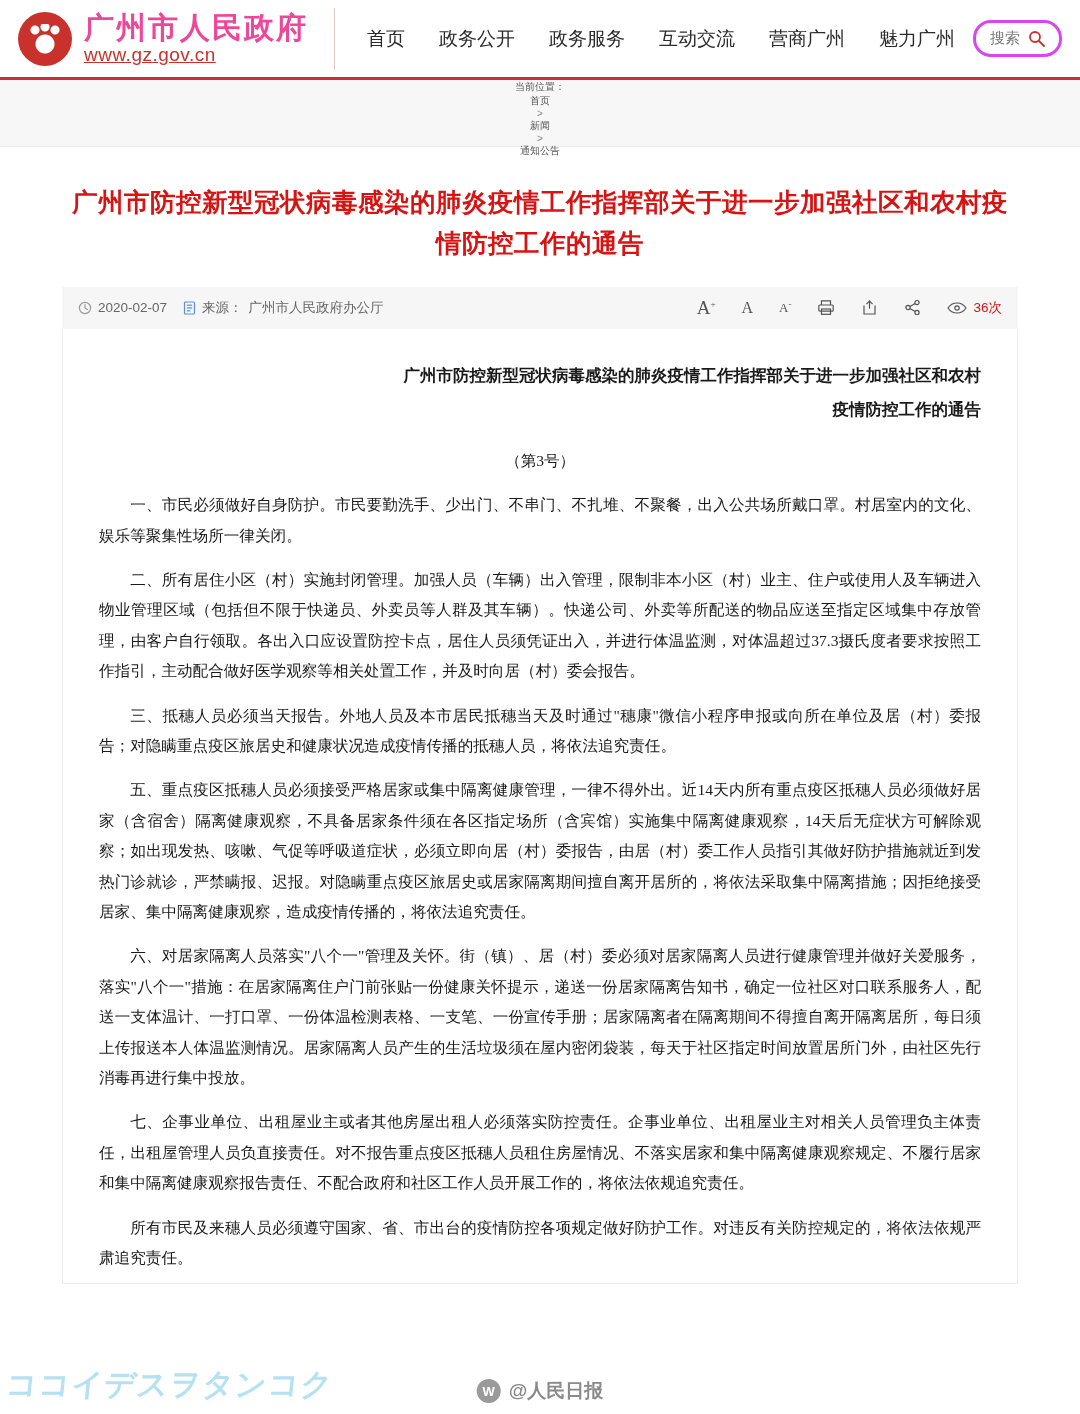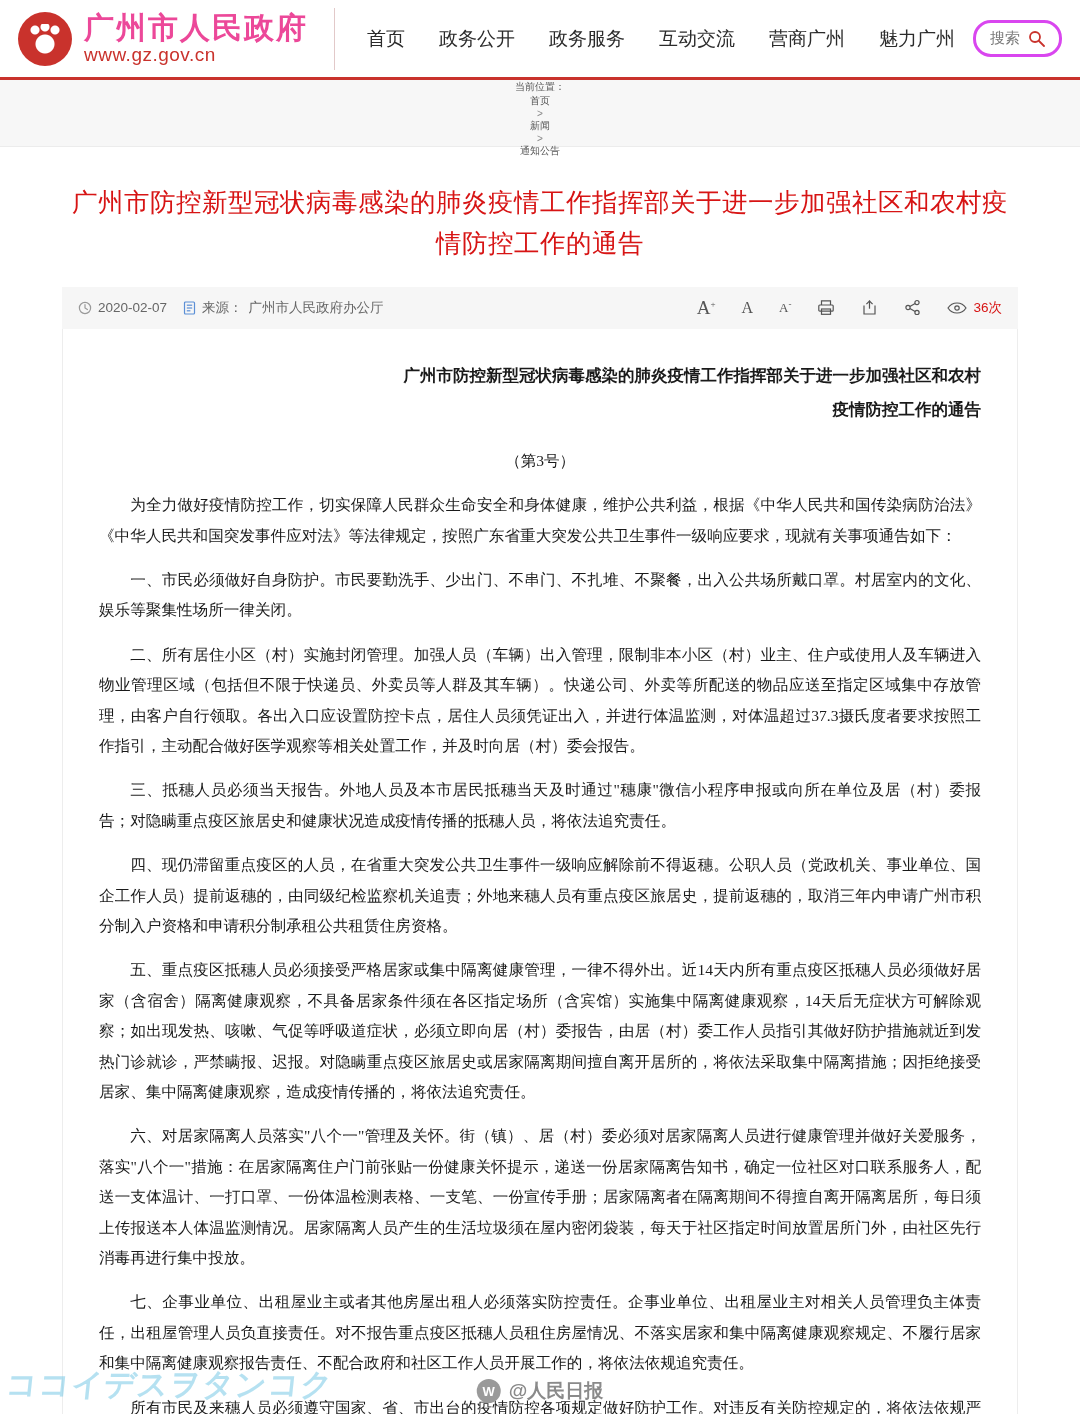--- a/index.html
+++ b/index.html
@@ -56,20 +56,21 @@
     color: #ec4899;
     letter-spacing: 2px;
     line-height: 1.1;
   }
   .logo-text-url {
     font-size: 19px;
     color: #c9322c;
     letter-spacing: 0.5px;
     line-height: 1.2;
     margin-top: 0;
+    text-decoration: underline;
   }
   .nav {
     display: flex;
     align-items: center;
     margin-left: 32px;
     gap: 34px;
     flex: 1;
   }
   .nav-item {
     font-size: 19px;
@@ -102,21 +103,21 @@
     color: #555;
     flex-direction: column;
   }
   .breadcrumb-bar .bc-sep { margin: 0 4px; color: #888; }
   .breadcrumb-bar a { color: #555; text-decoration: none; }
 
   
   .doc-title {
     color: #d71414;
     font-family: "Liberation Serif", "DejaVu Serif", serif;
-    font-weight: normal;
+    font-weight: bold;
     font-size: 25.5px;
     line-height: 1.6;
     text-align: center;
     padding: 36px 60px 22px 60px;
     letter-spacing: 0.5px;
   }
 
   
   .content-wrap { padding: 0 62px; }
   .meta-bar {
@@ -313,25 +314,23 @@
         <span class="views-count">36次</span>
       </span>
     </div>
   </div>
 
   <div class="article">
     <div class="art-title">广州市防控新型冠状病毒感染的肺炎疫情工作指挥部关于进一步加强社区和农村</div>
     <div class="art-title">疫情防控工作的通告</div>
     <div class="art-subtitle">（第3号）</div>
 
-    <p class="art-p">为全力做好疫情防控工作，切实保障人民群众生命安全和身体健康，维护公共利益，根据《中华人民共和国传染病防治法》《中华人民共和国突发事件应对法》等法律规定，按照广东省重大突发公共卫生事件一级响应要求，现就有关事项通告如下：</p>
     <p class="art-p">一、市民必须做好自身防护。市民要勤洗手、少出门、不串门、不扎堆、不聚餐，出入公共场所戴口罩。村居室内的文化、娱乐等聚集性场所一律关闭。</p>
     <p class="art-p">二、所有居住小区（村）实施封闭管理。加强人员（车辆）出入管理，限制非本小区（村）业主、住户或使用人及车辆进入物业管理区域（包括但不限于快递员、外卖员等人群及其车辆）。快递公司、外卖等所配送的物品应送至指定区域集中存放管理，由客户自行领取。各出入口应设置防控卡点，居住人员须凭证出入，并进行体温监测，对体温超过37.3摄氏度者要求按照工作指引，主动配合做好医学观察等相关处置工作，并及时向居（村）委会报告。</p>
     <p class="art-p">三、抵穗人员必须当天报告。外地人员及本市居民抵穗当天及时通过"穗康"微信小程序申报或向所在单位及居（村）委报告；对隐瞒重点疫区旅居史和健康状况造成疫情传播的抵穗人员，将依法追究责任。</p>
-    <p class="art-p">四、现仍滞留重点疫区的人员，在省重大突发公共卫生事件一级响应解除前不得返穗。公职人员（党政机关、事业单位、国企工作人员）提前返穗的，由同级纪检监察机关追责；外地来穗人员有重点疫区旅居史，提前返穗的，取消三年内申请广州市积分制入户资格和申请积分制承租公共租赁住房资格。</p>
     <p class="art-p">五、重点疫区抵穗人员必须接受严格居家或集中隔离健康管理，一律不得外出。近14天内所有重点疫区抵穗人员必须做好居家（含宿舍）隔离健康观察，不具备居家条件须在各区指定场所（含宾馆）实施集中隔离健康观察，14天后无症状方可解除观察；如出现发热、咳嗽、气促等呼吸道症状，必须立即向居（村）委报告，由居（村）委工作人员指引其做好防护措施就近到发热门诊就诊，严禁瞒报、迟报。对隐瞒重点疫区旅居史或居家隔离期间擅自离开居所的，将依法采取集中隔离措施；因拒绝接受居家、集中隔离健康观察，造成疫情传播的，将依法追究责任。</p>
     <p class="art-p">六、对居家隔离人员落实"八个一"管理及关怀。街（镇）、居（村）委必须对居家隔离人员进行健康管理并做好关爱服务，落实"八个一"措施：在居家隔离住户门前张贴一份健康关怀提示，递送一份居家隔离告知书，确定一位社区对口联系服务人，配送一支体温计、一打口罩、一份体温检测表格、一支笔、一份宣传手册；居家隔离者在隔离期间不得擅自离开隔离居所，每日须上传报送本人体温监测情况。居家隔离人员产生的生活垃圾须在屋内密闭袋装，每天于社区指定时间放置居所门外，由社区先行消毒再进行集中投放。</p>
     <p class="art-p">七、企事业单位、出租屋业主或者其他房屋出租人必须落实防控责任。企事业单位、出租屋业主对相关人员管理负主体责任，出租屋管理人员负直接责任。对不报告重点疫区抵穗人员租住房屋情况、不落实居家和集中隔离健康观察规定、不履行居家和集中隔离健康观察报告责任、不配合政府和社区工作人员开展工作的，将依法依规追究责任。</p>
     <p class="art-p">所有市民及来穗人员必须遵守国家、省、市出台的疫情防控各项规定做好防护工作。对违反有关防控规定的，将依法依规严肃追究责任。</p>
 
   </div>
 </div>
 
 <div class="wm-left">ココイデスヲタンコク</div>
 <div class="wm-center">

